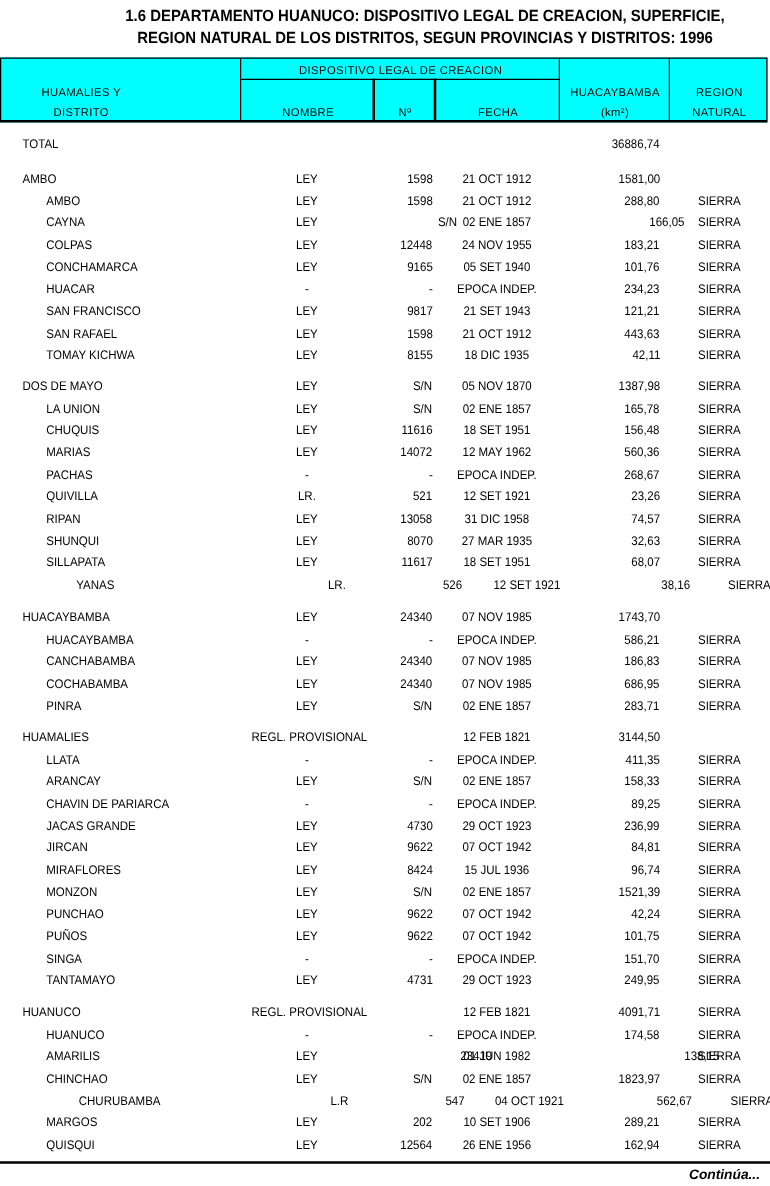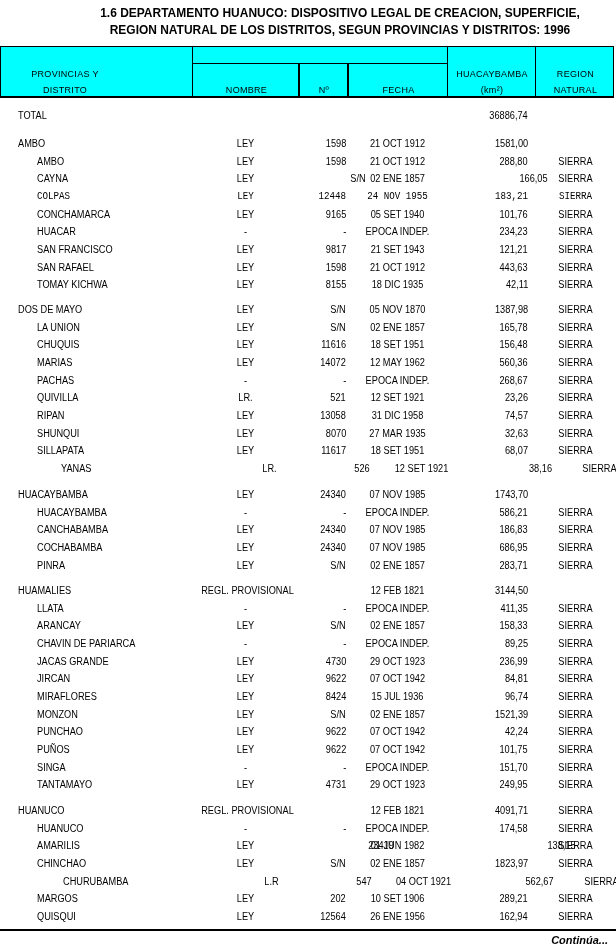--- a/index.html
+++ b/index.html
@@ -37,22 +37,23 @@
 <div class="title l2">REGION NATURAL DE LOS DISTRITOS, SEGUN PROVINCIAS Y DISTRITOS: 1996</div>
 
 <div class="hdr">
   <div class="vl" style="left:191px"></div>
   <div class="vl thick" style="left:297px;top:16px"></div>
   <div class="vl thick" style="left:346px;top:16px"></div>
   <div class="vl" style="left:446px"></div>
   <div class="vl" style="left:534px"></div>
   <div class="hl"></div>
 
-  <div class="t" style="left:0;width:128px;top:22px">PROVINCIAS  Y</div>
+  <div class="t" style="left:0;width:128px;top:22px">HUAMALIES  Y</div>
   <div class="t" style="left:0;width:128px;top:38px">DISTRITO</div>
+  <div class="t" style="left:192px;width:255px;top:4px">DISPOSITIVO LEGAL DE CREACION</div>
   <div class="t" style="left:192px;width:107px;top:38px">NOMBRE</div>
   <div class="t" style="left:299px;width:48px;top:38px">Nº</div>
   <div class="t" style="left:348px;width:99px;top:38px">FECHA</div>
   <div class="t" style="left:447px;width:88px;top:22px">HUACAYBAMBA</div>
   <div class="t" style="left:447px;width:88px;top:38px">(km²)</div>
   <div class="t" style="left:535px;width:79px;top:22px">REGION</div>
   <div class="t" style="left:535px;width:79px;top:38px">NATURAL</div>
 </div>
 
 <div class="rows" id="rows">
@@ -77,21 +78,21 @@
       <span class="reg">SIERRA</span>
     </div>
     <div class="row" style="top: 170.3px; padding-left: 20px;">
       <span class="name">CAYNA</span>
       <span class="nombre">LEY</span>
       <span class="num">S/N</span>
       <span class="fecha">02 ENE 1857</span>
       <span class="sup">166,05</span>
       <span class="reg">SIERRA</span>
     </div>
-    <div class="row" style="top: 187.95px; font-family: Liberation Mono, monospace;">
+    <div class="row" style="top: 187.95px;">
       <span class="name">COLPAS</span>
       <span class="nombre">LEY</span>
       <span class="num">12448</span>
       <span class="fecha">24 NOV 1955</span>
       <span class="sup">183,21</span>
       <span class="reg">SIERRA</span>
     </div>
     <div class="row" style="top: 205.6px;">
       <span class="name">CONCHAMARCA</span>
       <span class="nombre">LEY</span>

